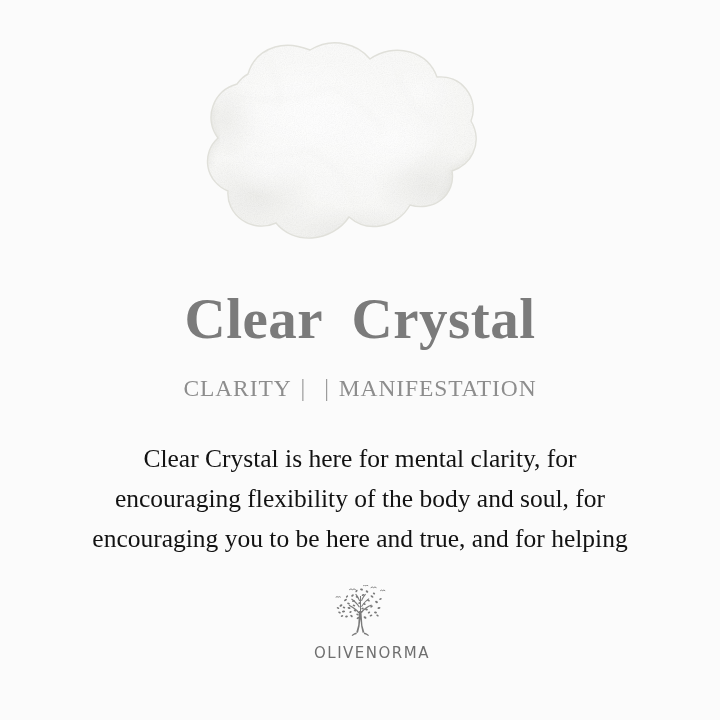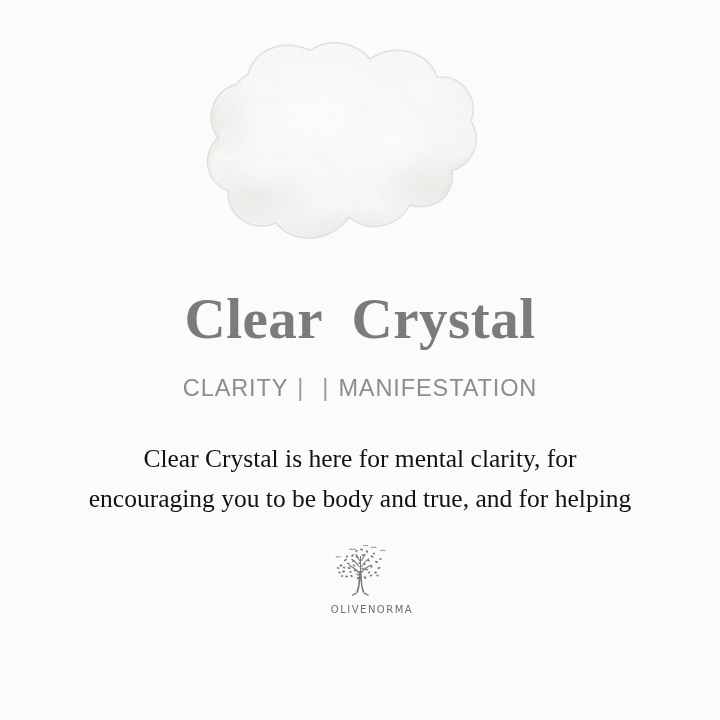--- a/index.html
+++ b/index.html
@@ -57,21 +57,21 @@
     justify-content: center;
   }
 
   
   .keywords {
     margin-top: 22px;
     height: 30px;
     display: flex;
     align-items: center;
     justify-content: center;
-    font-family: Liberation Sans, sans-serif;
+    font-family: Liberation Serif, serif;
     font-size: 23.5px;
     font-weight: 300;
     color: #8d8d8d;
     letter-spacing: 0.9px;
     white-space: nowrap;
   }
   .keywords .kw { display: inline-block; }
   .keywords .sep {
     display: inline-block;
     color: #9b9b9b;
@@ -96,21 +96,21 @@
   .logo {
     margin-top: 26px;
     display: flex;
     flex-direction: column;
     align-items: center;
   }
   .logo-mark { display: block; }
   .logo-word {
     margin-top: 3px;
     font-family: "DejaVu Sans", "Liberation Sans", sans-serif;
-    font-size: 10px;
+    font-size: 15px;
     letter-spacing: 1.5px;
     color: #6f6f6f;
     text-align: center;
     margin-left: 24px;
   }
 </style>
 </head>
 <body>
 
 <div class="card">
@@ -209,21 +209,22 @@
 
   <div class="keywords">
     <span class="kw">CLARITY</span>
     <span class="sep">|</span>
     <span class="sep">|</span>
     <span class="kw">MANIFESTATION</span>
   </div>
 
   <div class="body-copy">
     <span class="line">Clear Crystal is here for mental clarity, for</span>
-    <span class="line">encouraging you to be body and true, and for helping</span>
+    <span class="line">encouraging flexibility of the body and soul, for</span>
+    <span class="line">encouraging you to be here and true, and for helping</span>
   </div>
 
   <div class="logo">
     <svg class="logo-mark" width="66" height="56" viewBox="0 0 66 56" aria-hidden="true">
       <g fill="#7a7a7a">
 
         <path d="M32.1,26 L31.2,40 L29.2,47.5 L31.0,47.8 L32.6,41.2 L33.4,34 L34.2,41.5 L35.6,47.8 L37.4,47.5 L35.4,40.2 L34.4,26 Z"></path>
         <path d="M29.4,47.6 C27.2,48.4 25.6,49.2 24.6,50.2 L25.4,50.9 C26.6,50.0 28.0,49.4 29.8,48.9 Z"></path>
         <path d="M37.2,47.6 C39.4,48.4 41.0,49.2 42.0,50.2 L41.2,50.9 C40.0,50.0 38.6,49.4 36.8,48.9 Z"></path>
 

